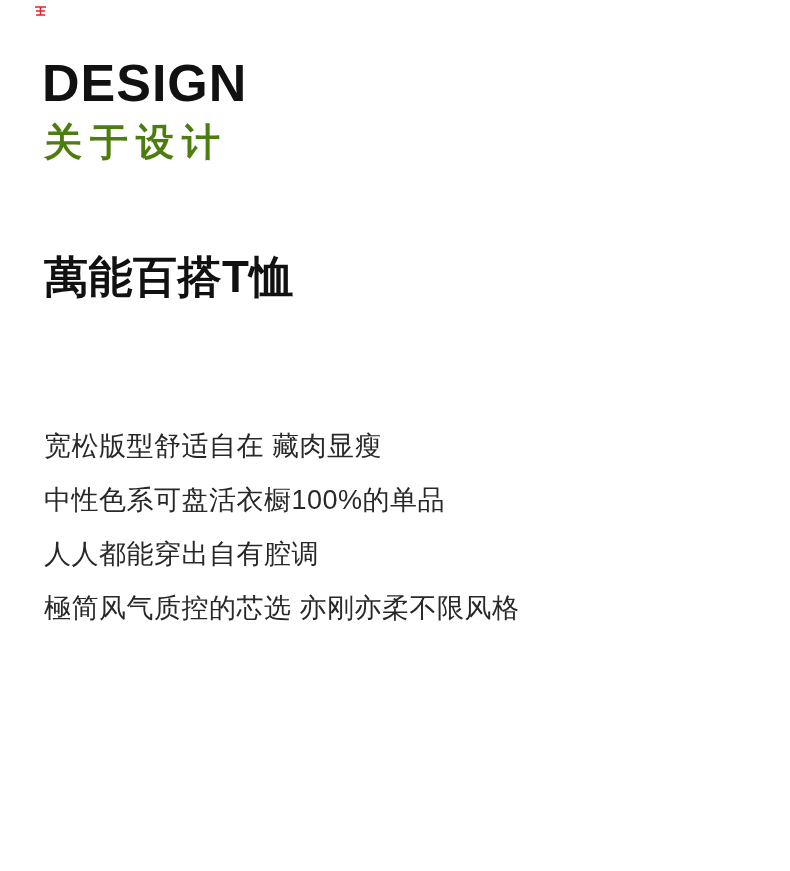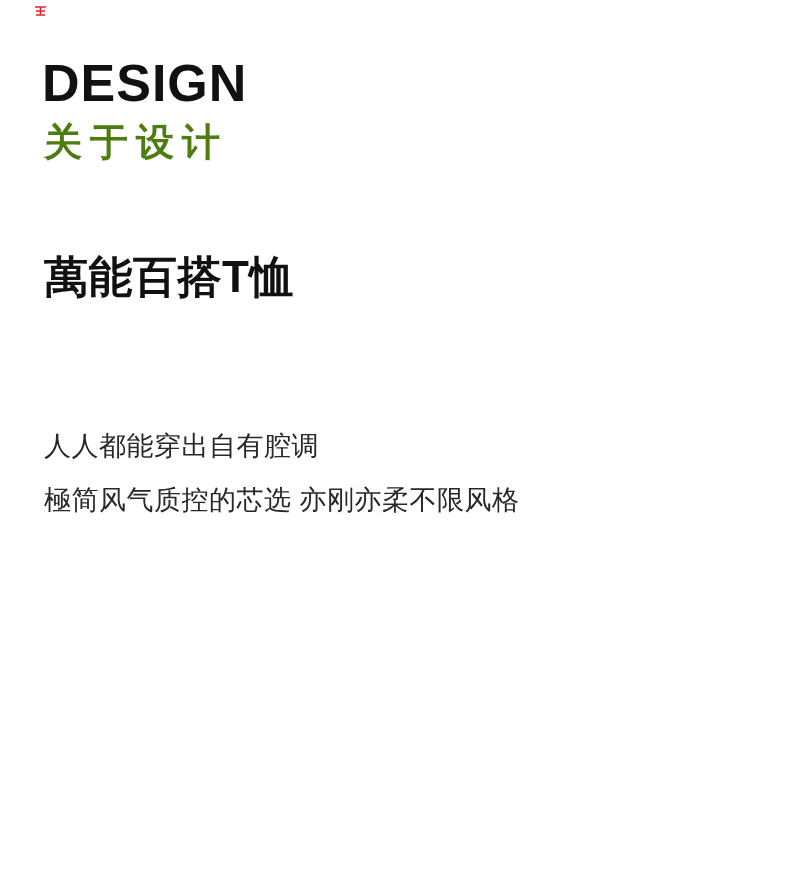--- a/index.html
+++ b/index.html
@@ -101,19 +101,21 @@
   <header>
     <h1 class="title-en" style="color: rgb(17, 17, 17);">DESIGN</h1>
     <h2 class="title-zh" style="color: #4d7c0f;">关于设计</h2>
   </header>
 
   <div class="headline">
     <div>萬能百搭T恤</div>
   </div>
 
   <ul class="features">
+    <li>宽松版型舒适自在 藏肉显瘦</li>
+    <li>中性色系可盘活衣橱100%的单品</li>
     <li>人人都能穿出自有腔调</li>
     <li>極简风气质控的芯选 亦刚亦柔不限风格</li>
   </ul>
 
   <div class="bottom-strip" style="background: rgb(233, 239, 243);"></div>
 
 </div>
 
 </body></html>

